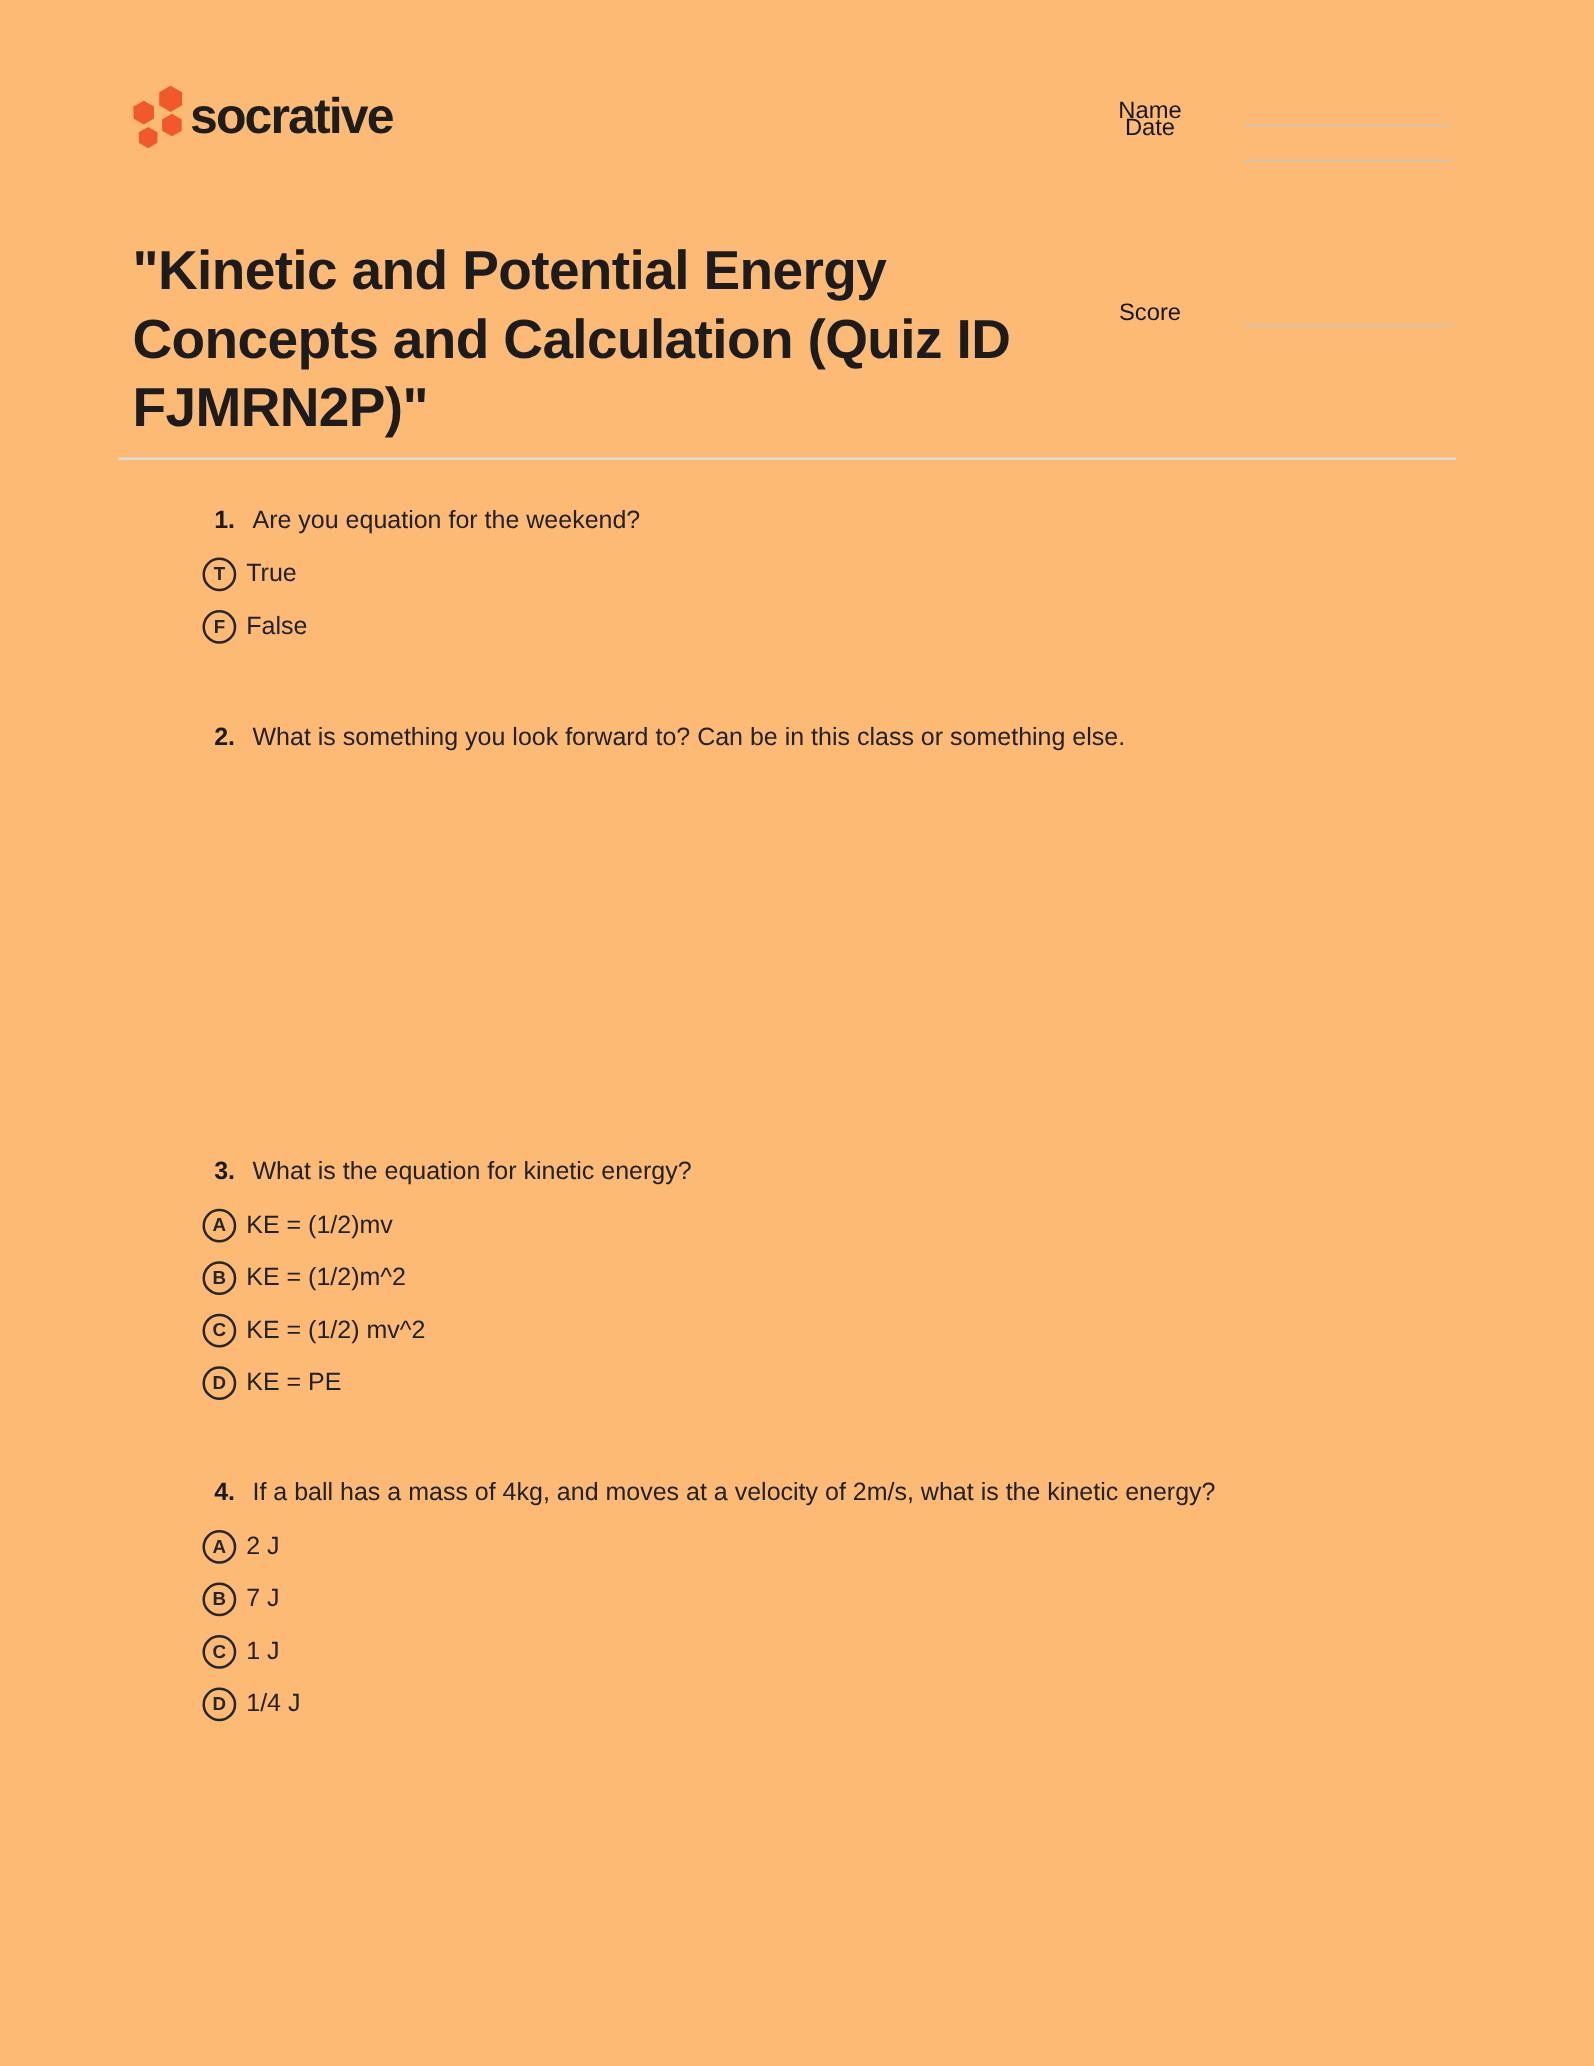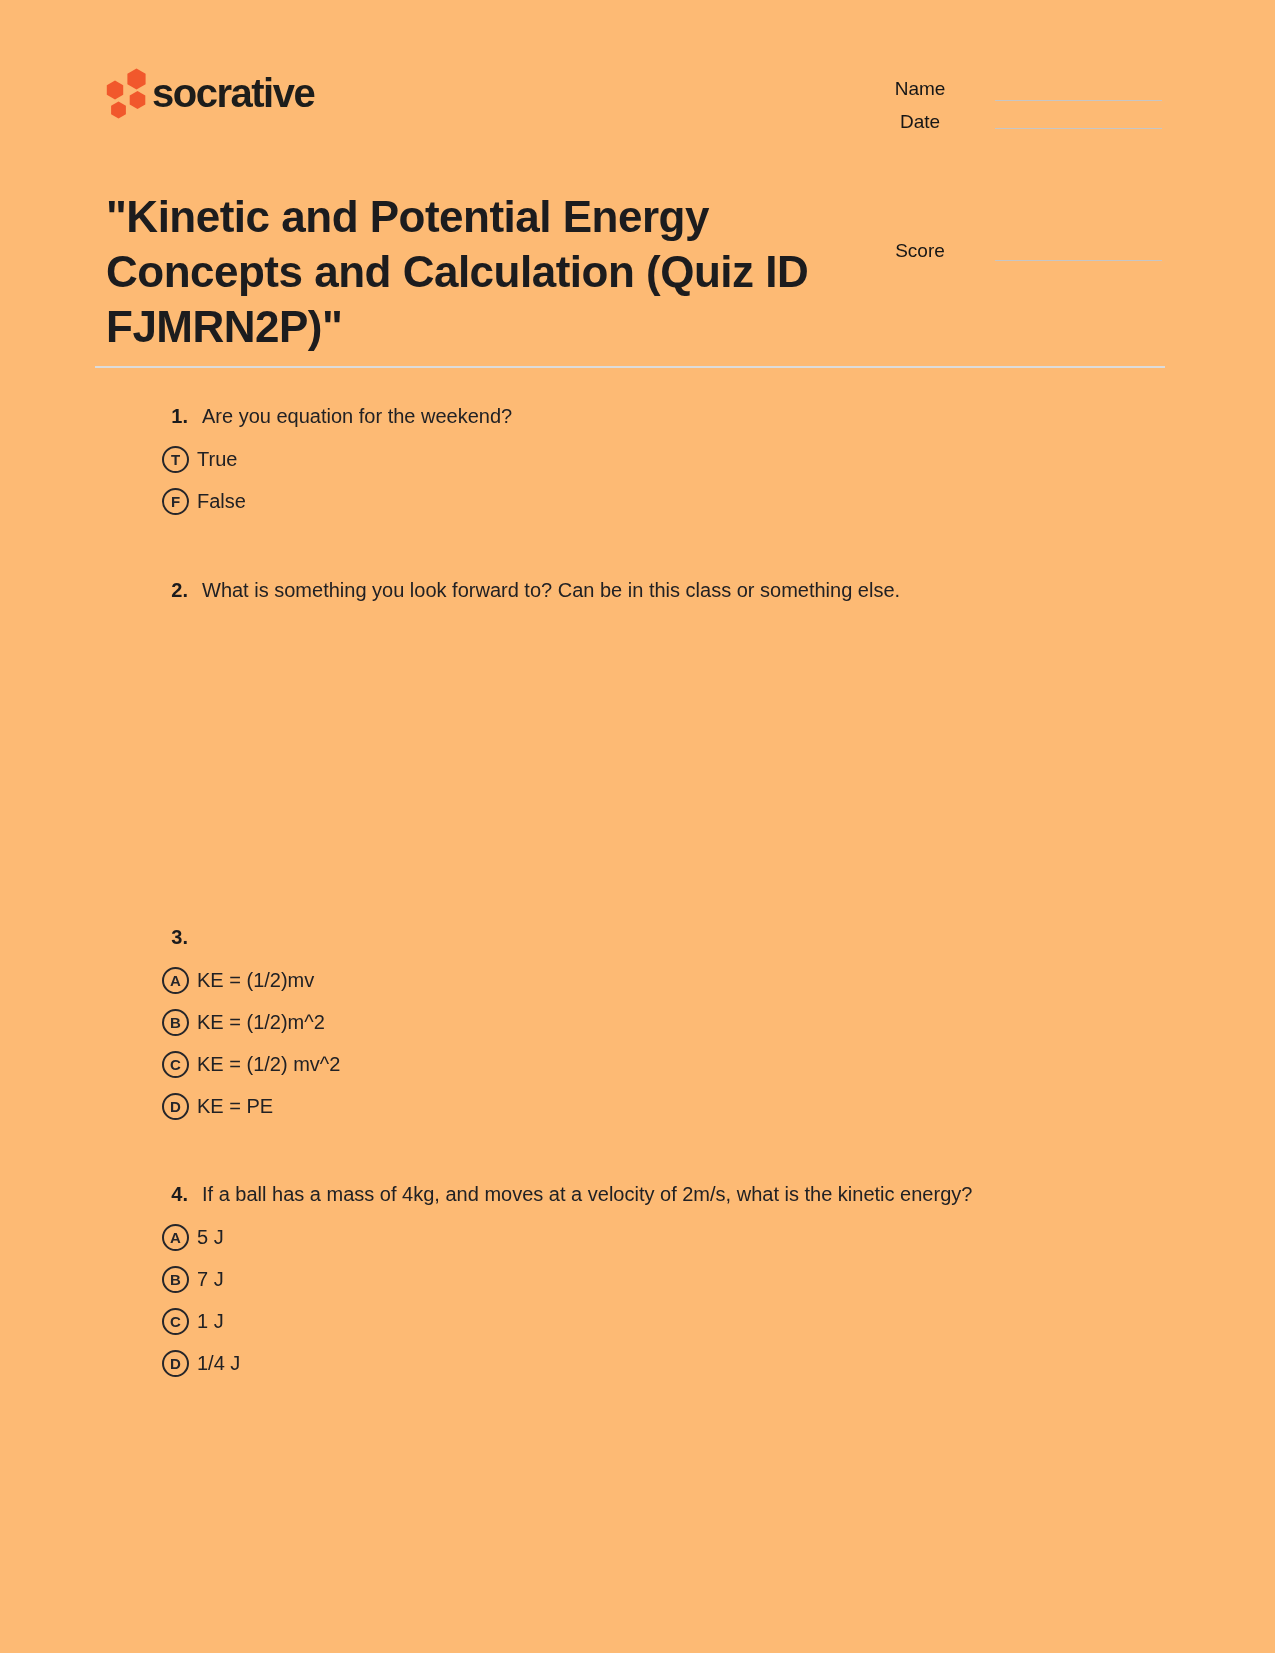--- a/index.html
+++ b/index.html
@@ -71,21 +71,21 @@
     <polygon points="35.5,5.5 44.6,10.75 44.6,21.25 35.5,26.5 26.4,21.25 26.4,10.75" fill="#f1582c"></polygon>
     <polygon points="14,17.5 22.2,22.25 22.2,31.75 14,36.5 5.8,31.75 5.8,22.25" fill="#f1582c"></polygon>
     <polygon points="36.5,28 44.3,32.5 44.3,41.5 36.5,46 28.7,41.5 28.7,32.5" fill="#f1582c"></polygon>
     <polygon points="17.5,38.5 24.9,42.75 24.9,51.25 17.5,55.5 10.1,51.25 10.1,42.75" fill="#f1582c"></polygon>
   </svg>
   <div class="brand">socrative</div>
 
   <div class="field-label" style="left:860px; top:78px;">Name</div>
   <div class="field-line" style="left:995px; top:100px;"></div>
 
-  <div class="field-label" style="left:860px; top:111px;">Date</div>
+  <div class="field-label" style="left:860px; top:92px;">Date</div>
   <div class="field-line" style="left:995px; top:128px;"></div>
 
   <h1 class="title">"Kinetic and Potential Energy Concepts and Calculation (Quiz ID FJMRN2P)"</h1>
 
   <div class="field-label" style="left:860px; top:240px;">Score</div>
   <div class="field-line" style="left:995px; top:260px;"></div>
 
   <div class="divider"></div>
 
   <div class="question" style="top:403px;">
@@ -113,20 +113,21 @@
     <div class="q-row">
       <span class="q-num">2.</span>
       <span class="q-text">What is something you look forward to? Can be in this class or something else.</span>
     </div>
     <div style="height:300px;"></div>
   </div>
 
   <div class="question" style="top:924px;">
     <div class="q-row">
       <span class="q-num">3.</span>
+      <span class="q-text">What is the equation for kinetic energy?</span>
     </div>
     <div class="options">
       <div class="option">
         <span class="bubble">
           <span>A</span>
         </span>
         <span class="opt-label">KE = (1/2)mv</span>
       </div>
       <div class="option">
         <span class="bubble">
@@ -152,21 +153,21 @@
   <div class="question" style="top:1181px;">
     <div class="q-row">
       <span class="q-num">4.</span>
       <span class="q-text">If a ball has a mass of 4kg, and moves at a velocity of 2m/s, what is the kinetic energy?</span>
     </div>
     <div class="options">
       <div class="option">
         <span class="bubble">
           <span>A</span>
         </span>
-        <span class="opt-label">5 J</span>
+        <span class="opt-label">2 J</span>
       </div>
       <div class="option">
         <span class="bubble">
           <span>B</span>
         </span>
         <span class="opt-label">7 J</span>
       </div>
       <div class="option">
         <span class="bubble">
           <span>C</span>

